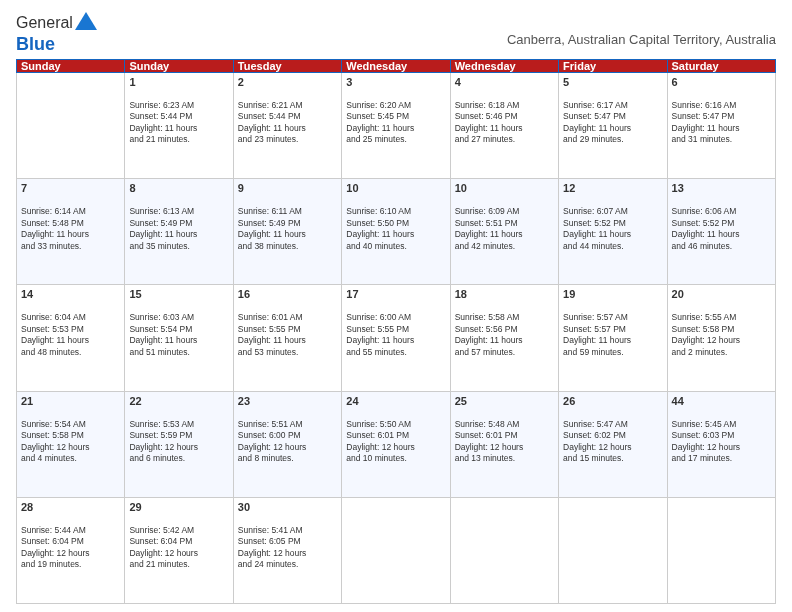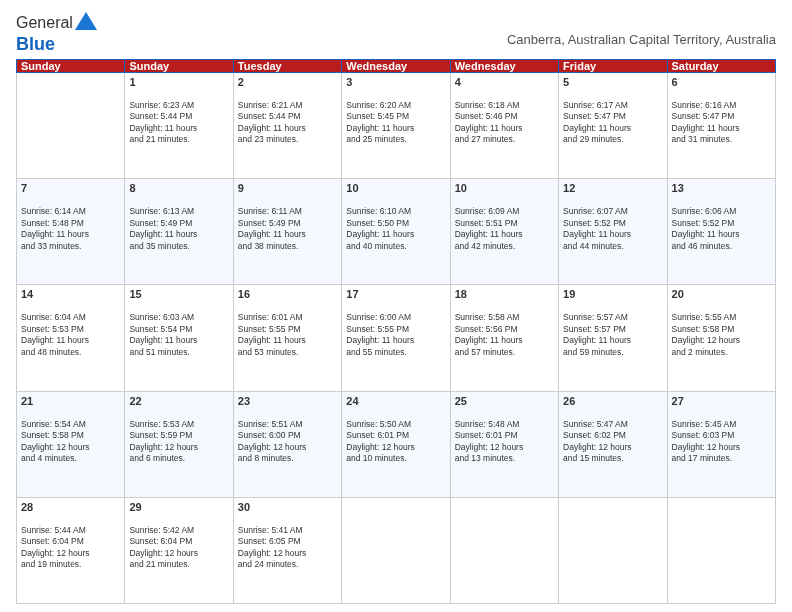--- a/index.html
+++ b/index.html
@@ -235,21 +235,21 @@
           </td>
           <td>
             <span class="cell-date">25</span>
             <div class="cell-info">Sunrise: 5:48 AM<br>Sunset: 6:01 PM<br>Daylight: 12 hours<br>and 13 minutes.</div>
           </td>
           <td>
             <span class="cell-date">26</span>
             <div class="cell-info">Sunrise: 5:47 AM<br>Sunset: 6:02 PM<br>Daylight: 12 hours<br>and 15 minutes.</div>
           </td>
           <td>
-            <span class="cell-date">27</span>
+            <span class="cell-date">44</span>
             <div class="cell-info">Sunrise: 5:45 AM<br>Sunset: 6:03 PM<br>Daylight: 12 hours<br>and 17 minutes.</div>
           </td>
         </tr>
         <tr class="row-odd">
           <td>
             <span class="cell-date">28</span>
             <div class="cell-info">Sunrise: 5:44 AM<br>Sunset: 6:04 PM<br>Daylight: 12 hours<br>and 19 minutes.</div>
           </td>
           <td>
             <span class="cell-date">29</span>

